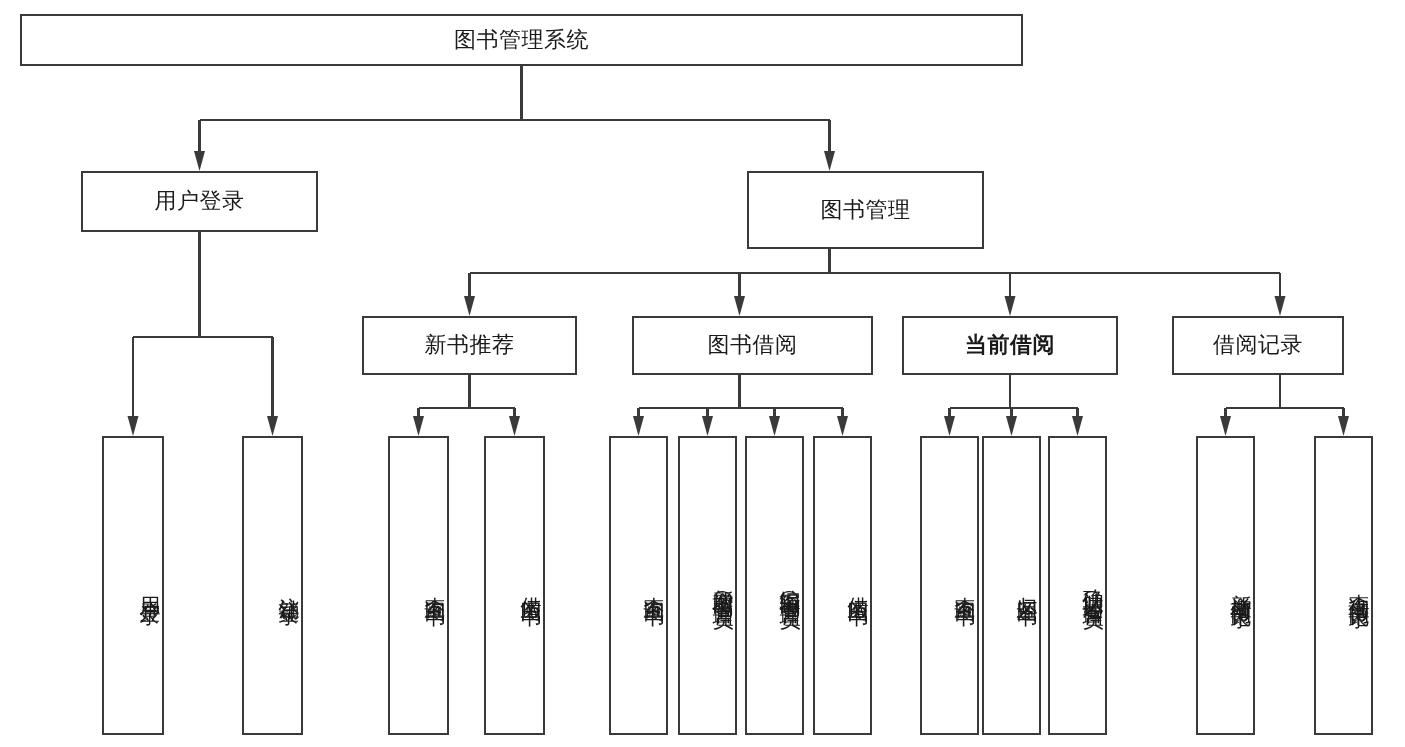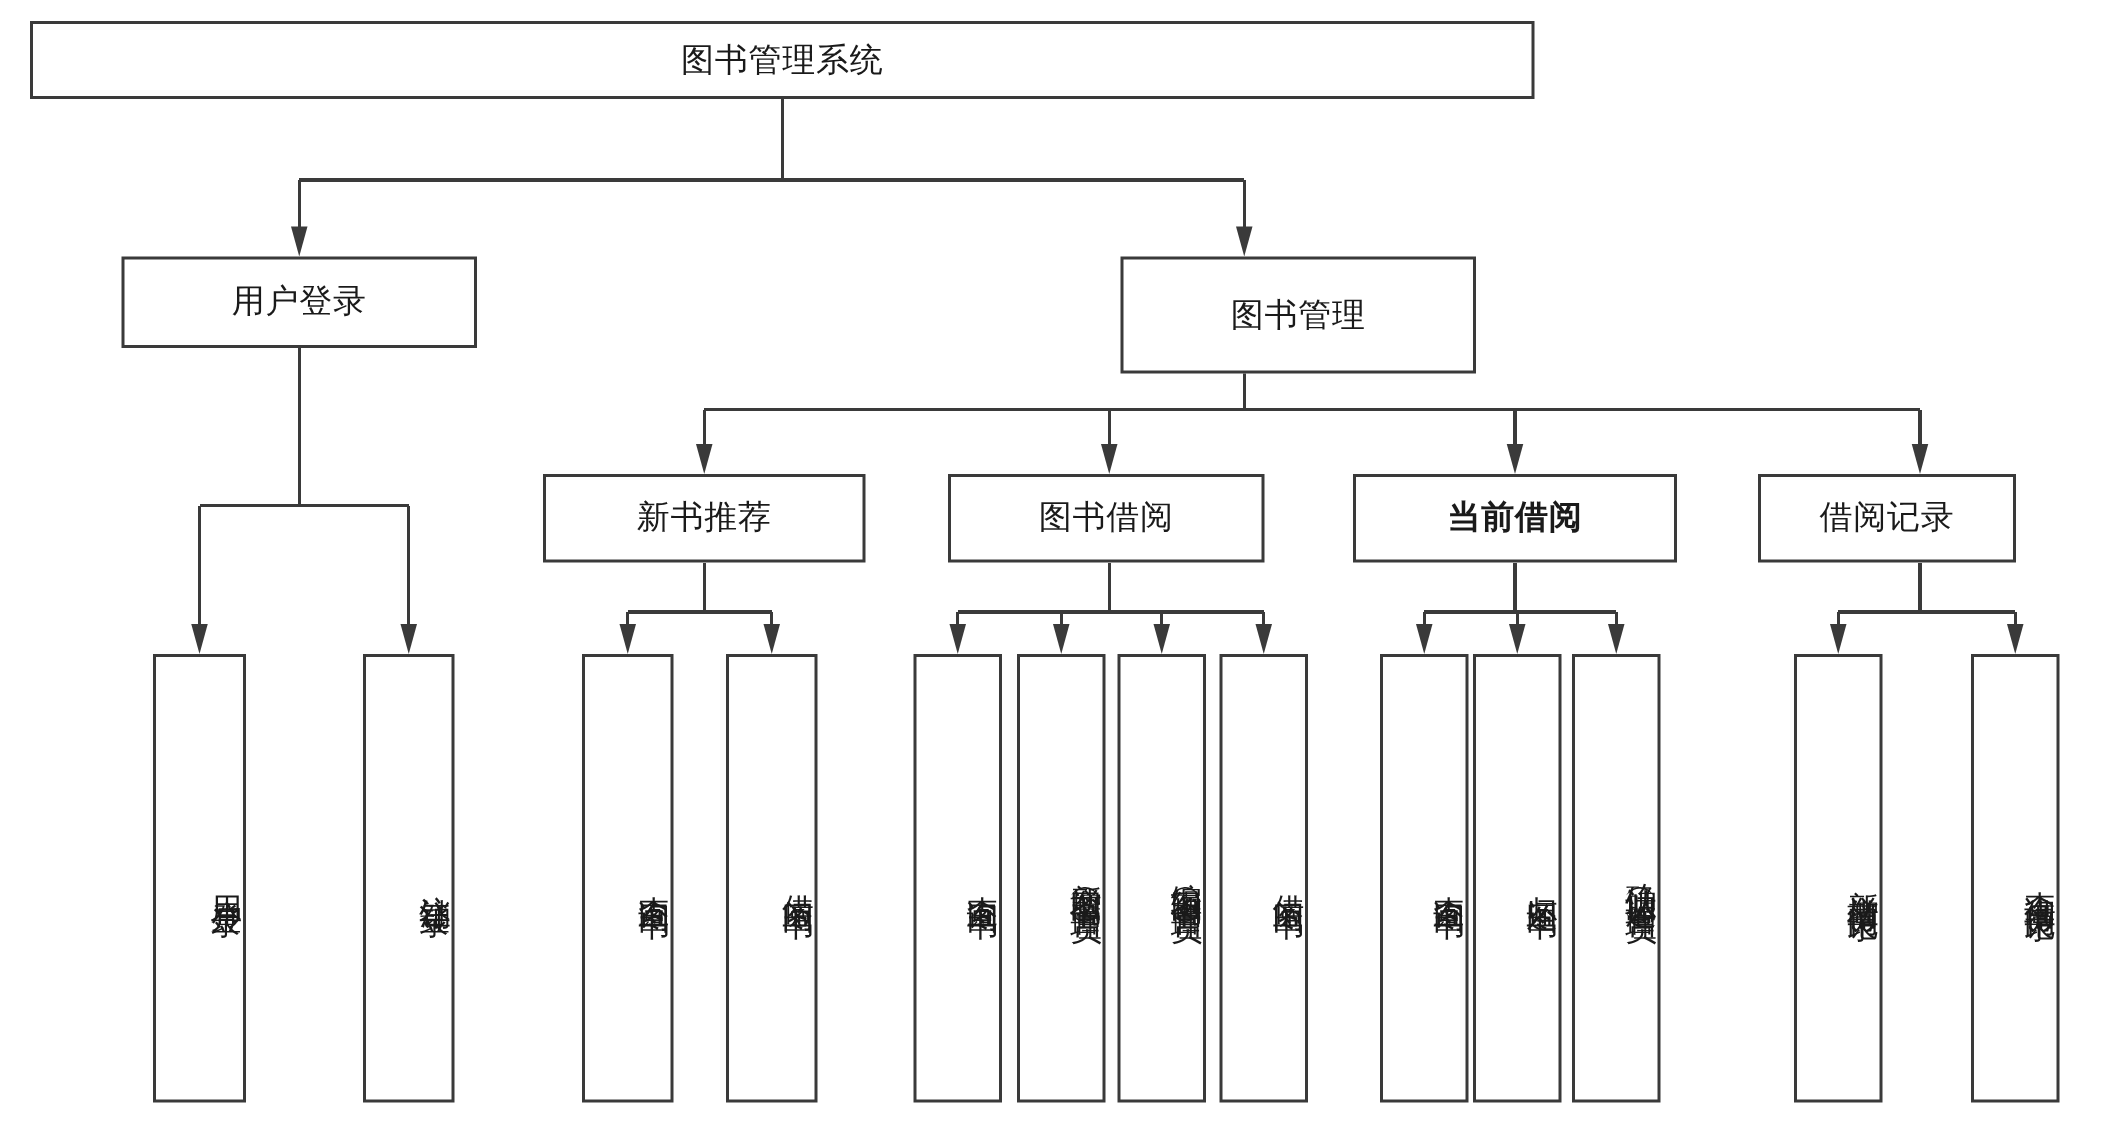--- a/index.html
+++ b/index.html
@@ -126,21 +126,21 @@
       </div>
       <div class="node horiz" style="left: 81px; top: 171px; width: 237px; height: 61px;">
         <span class="label">用户登录</span>
       </div>
       <div class="node horiz" style="left: 711px; top: 171px; width: 237px; height: 78px; margin-left: 36px;">
         <span class="label">图书管理</span>
       </div>
       <div class="node horiz" style="left: 362px; top: 316px; width: 215px; height: 59px; text-align: center;">
         <span class="label">新书推荐</span>
       </div>
-      <div class="node horiz" style="left: 632px; top: 316px; width: 211px; height: 59px;">
+      <div class="node horiz" style="left: 632px; top: 316px; width: 241px; height: 59px;">
         <span class="label">图书借阅</span>
       </div>
       <div class="node horiz" style="left: 902px; top: 316px; width: 216px; height: 59px; font-weight: bold;">
         <span class="label">当前借阅</span>
       </div>
       <div class="node horiz" style="left: 1172px; top: 316px; width: 172px; height: 59px; justify-content: center;">
         <span class="label">借阅记录</span>
       </div>
       <div class="node vert" style="left: 102px; top: 436px; width: 62px; height: 299px;">
         <span class="label">用户登录</span>

